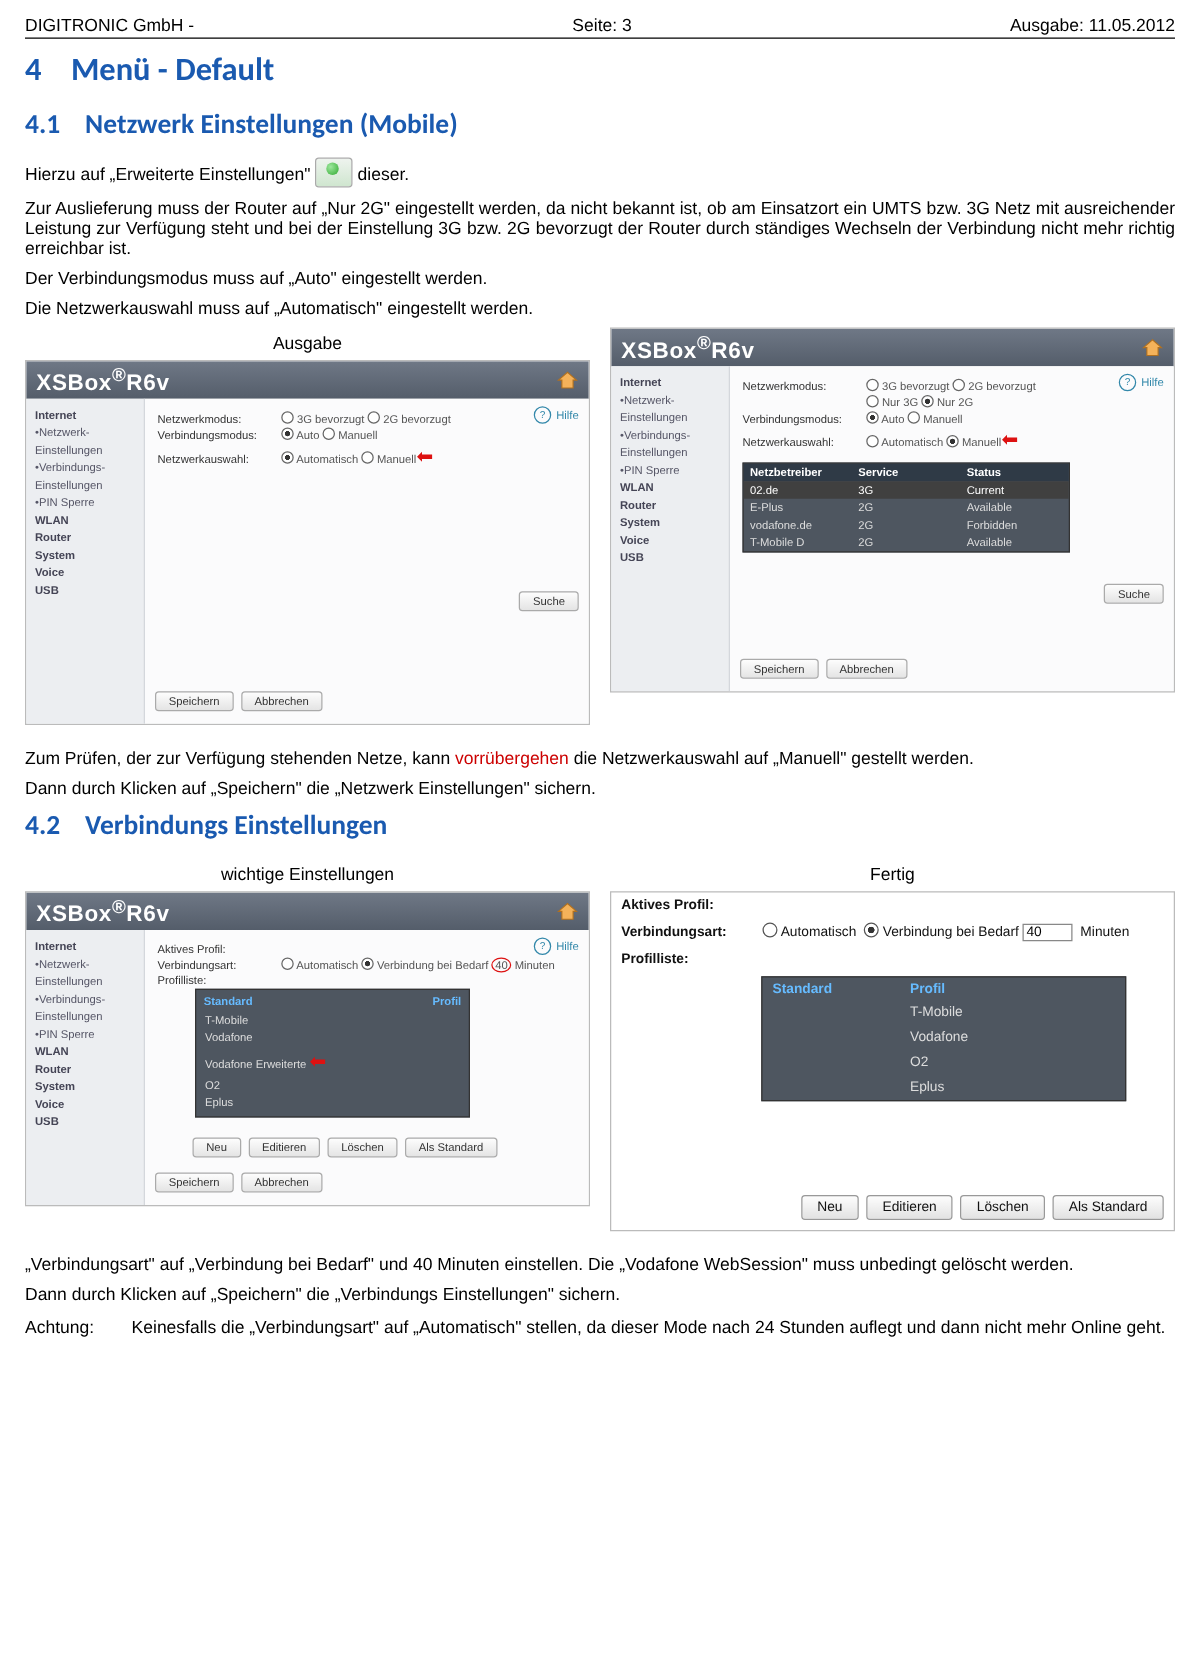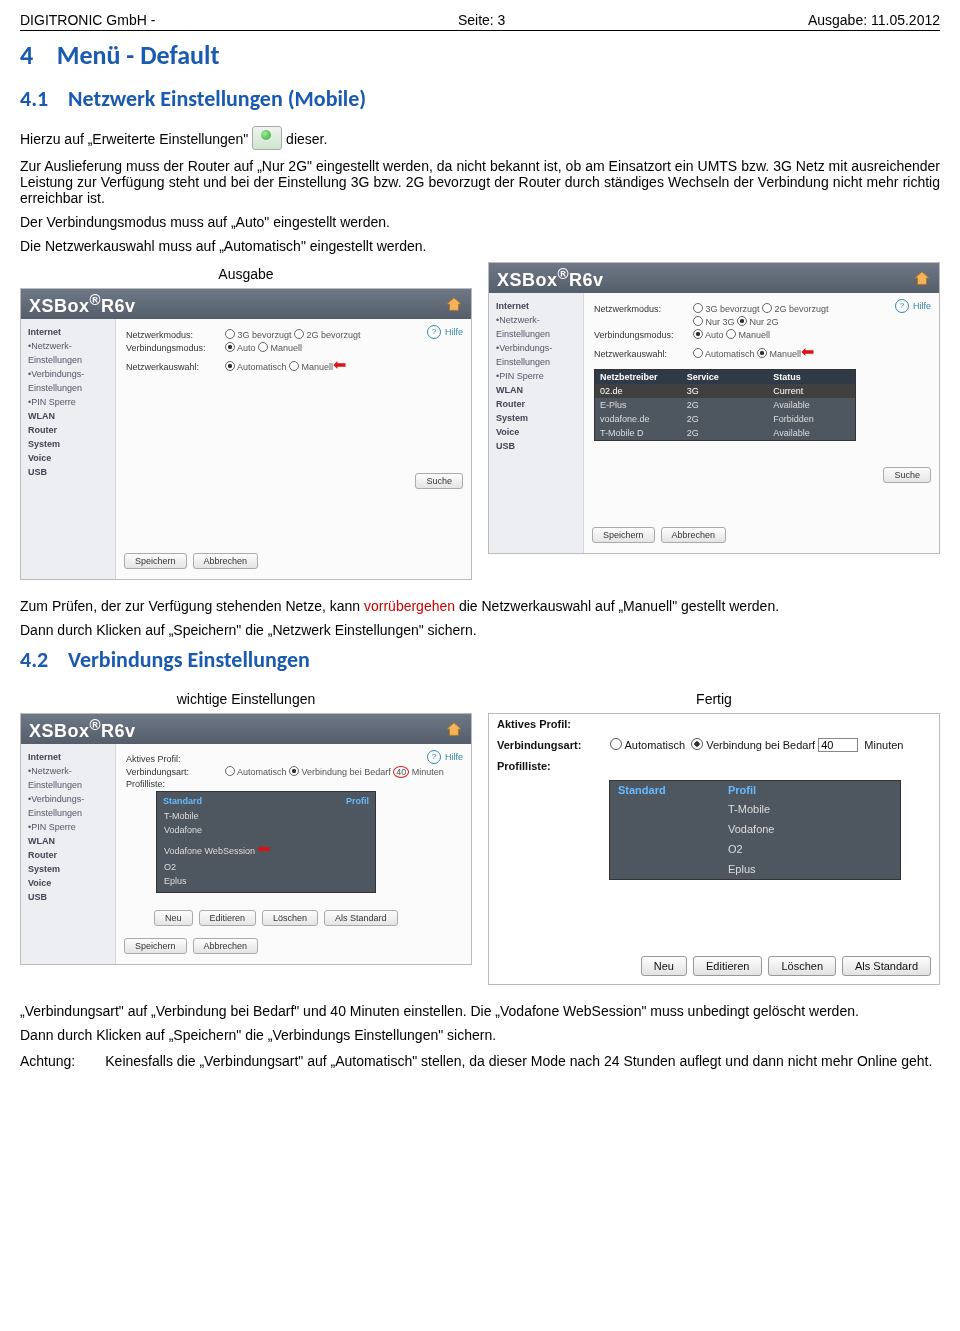--- a/index.html
+++ b/index.html
@@ -243,21 +243,21 @@
           <div class="form-line"><label>Aktives Profil:</label></div>
           <div class="form-line"><label>Verbindungsart:</label><span class="radio"></span> <span>Automatisch</span> <span class="radio on"></span> <span>Verbindung bei Bedarf</span> <span style="border:1px solid #d11;border-radius:50%;padding:0 2px">40</span> <span>Minuten</span></div>
           <div class="form-line"><label>Profilliste:</label></div>
           <div class="profile-panel" style="margin-left:30px">
             <div class="th">
                 <span>Standard</span>
                 <span>Profil</span>
               </div>
             <div>T-Mobile</div>
             <div>Vodafone</div>
-            <div><span>Vodafone WebSession</span> <span class="arrow" style="position:static">⬅</span></div>
+            <div><span>Vodafone Erweiterte</span> <span class="arrow" style="position:static">⬅</span></div>
             <div>O2</div>
             <div>Eplus</div>
           </div>
           <div class="btnrow" style="bottom:34px;left:30px">
               <span class="btn">Neu</span>
               <span class="btn">Editieren</span>
               <span class="btn">Löschen</span>
               <span class="btn">Als Standard</span>
             </div>
           <div class="btnrow bot">

